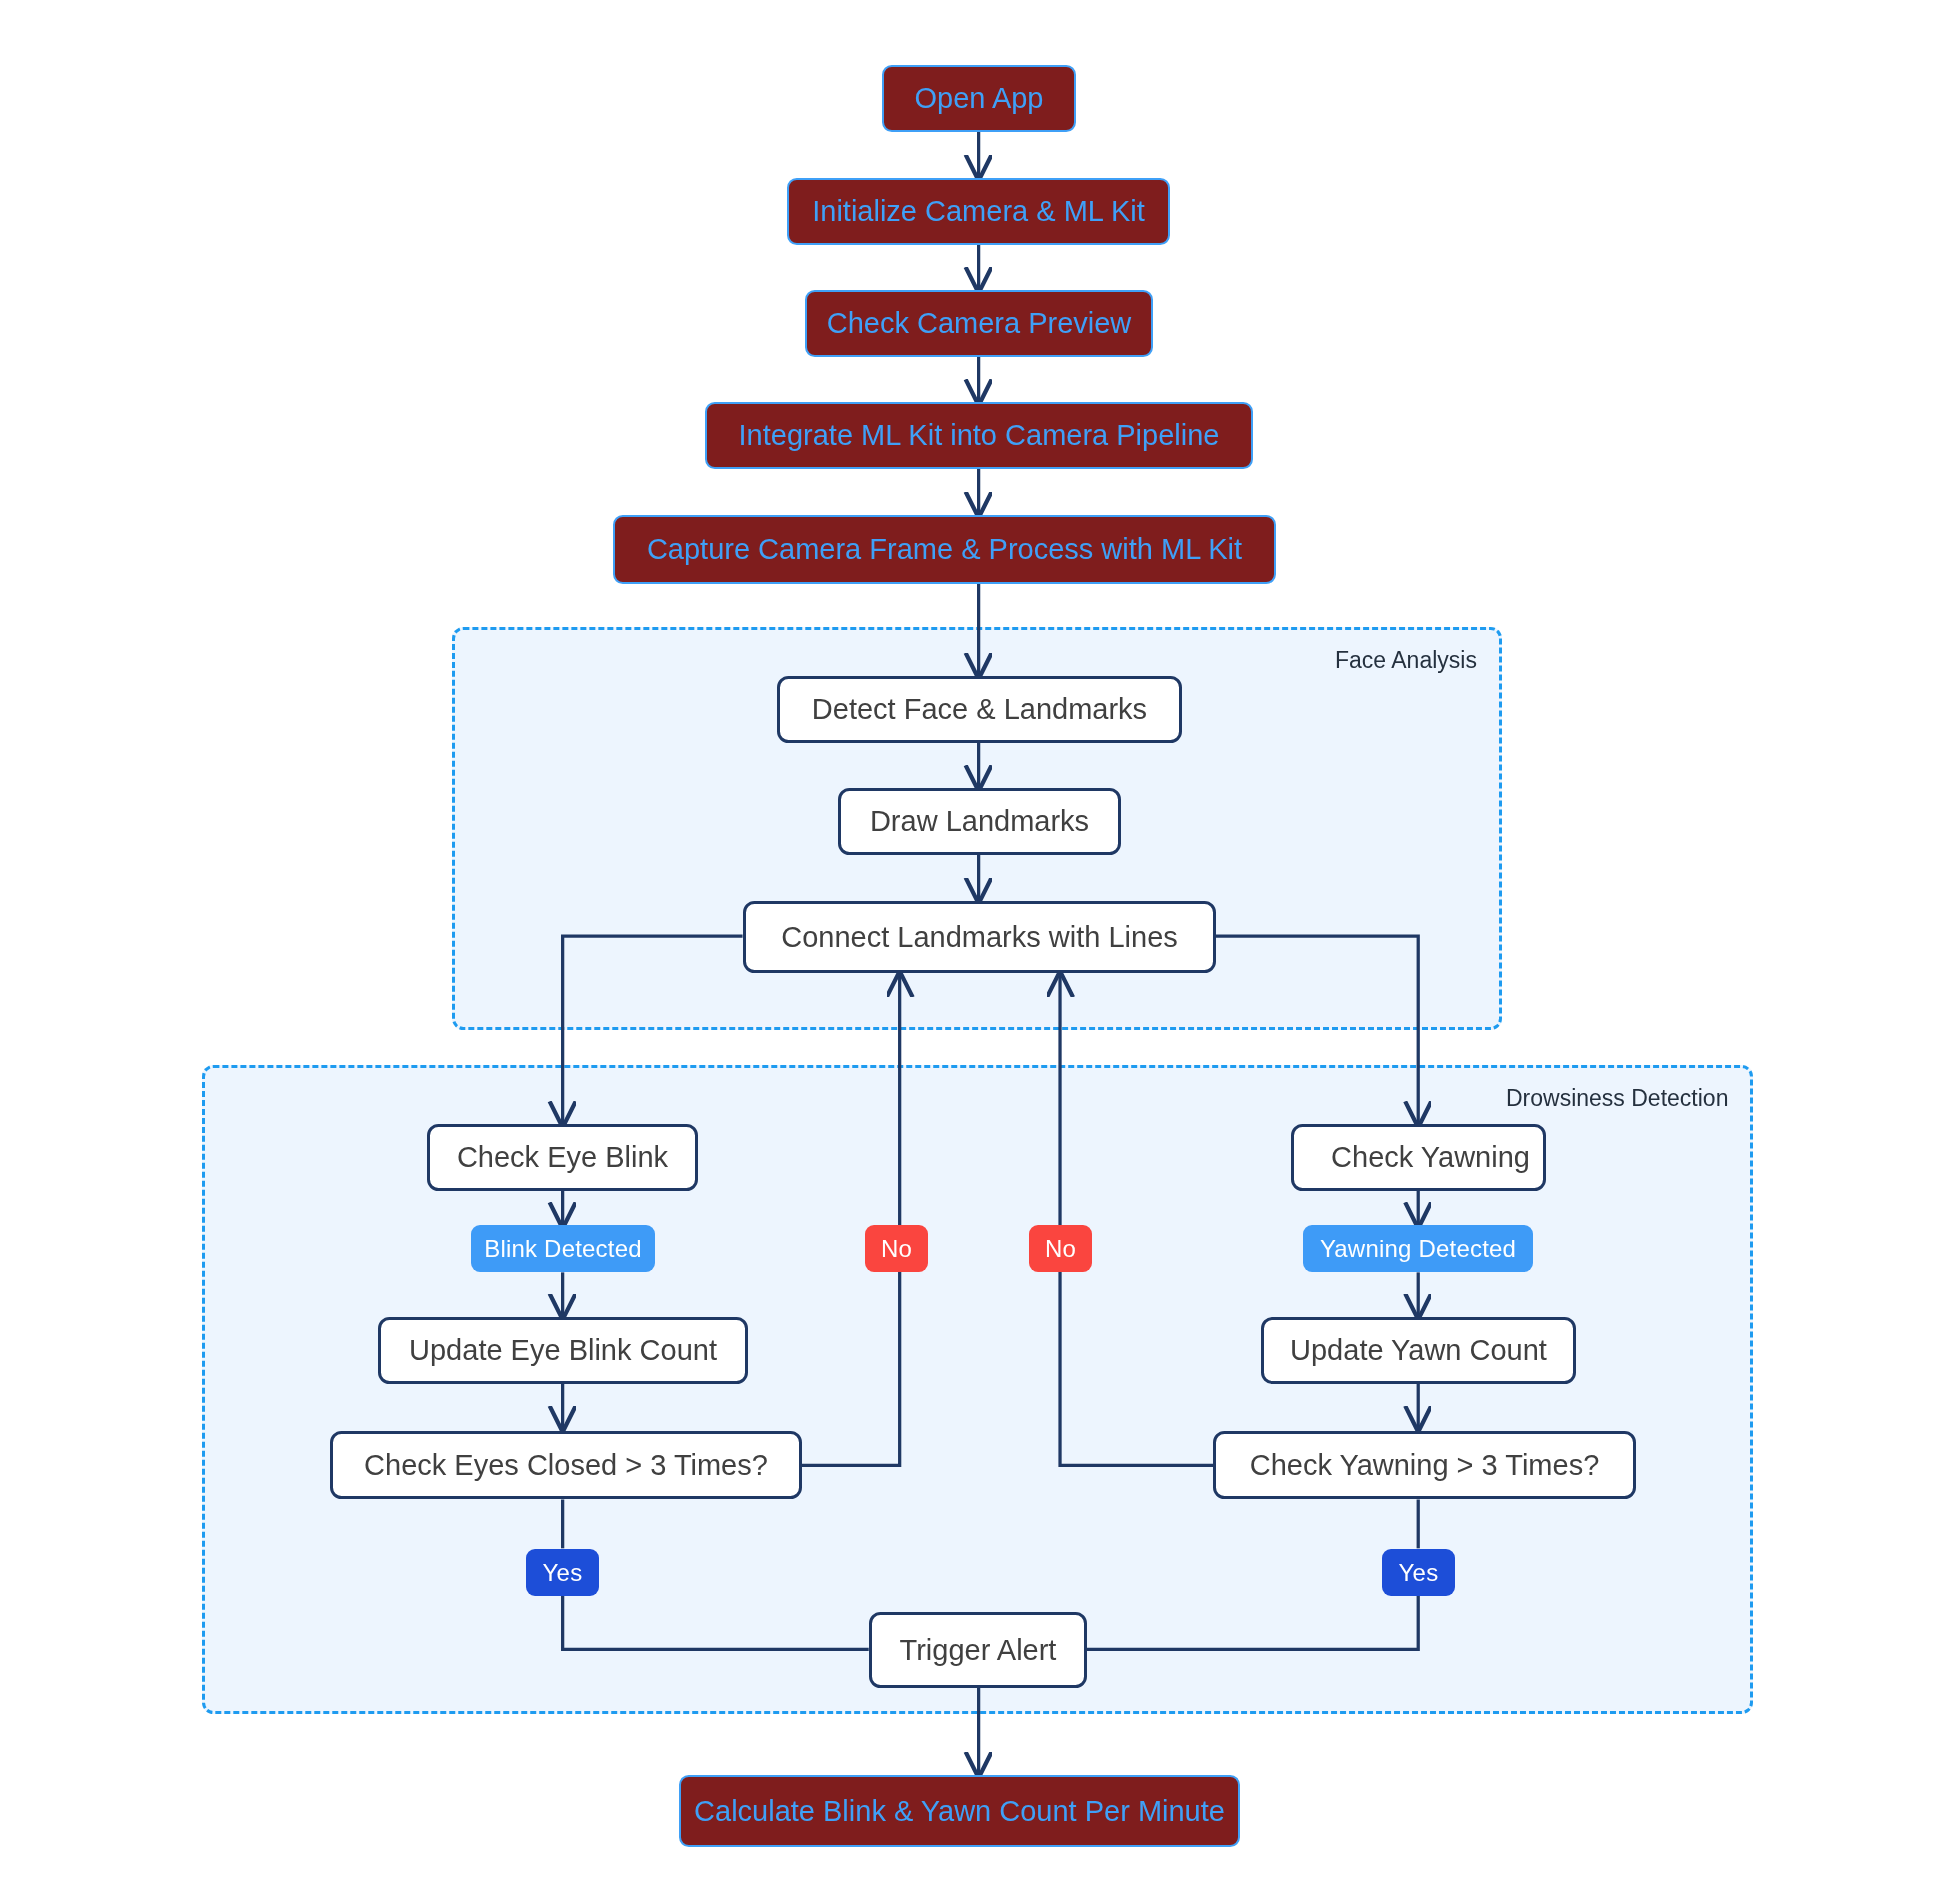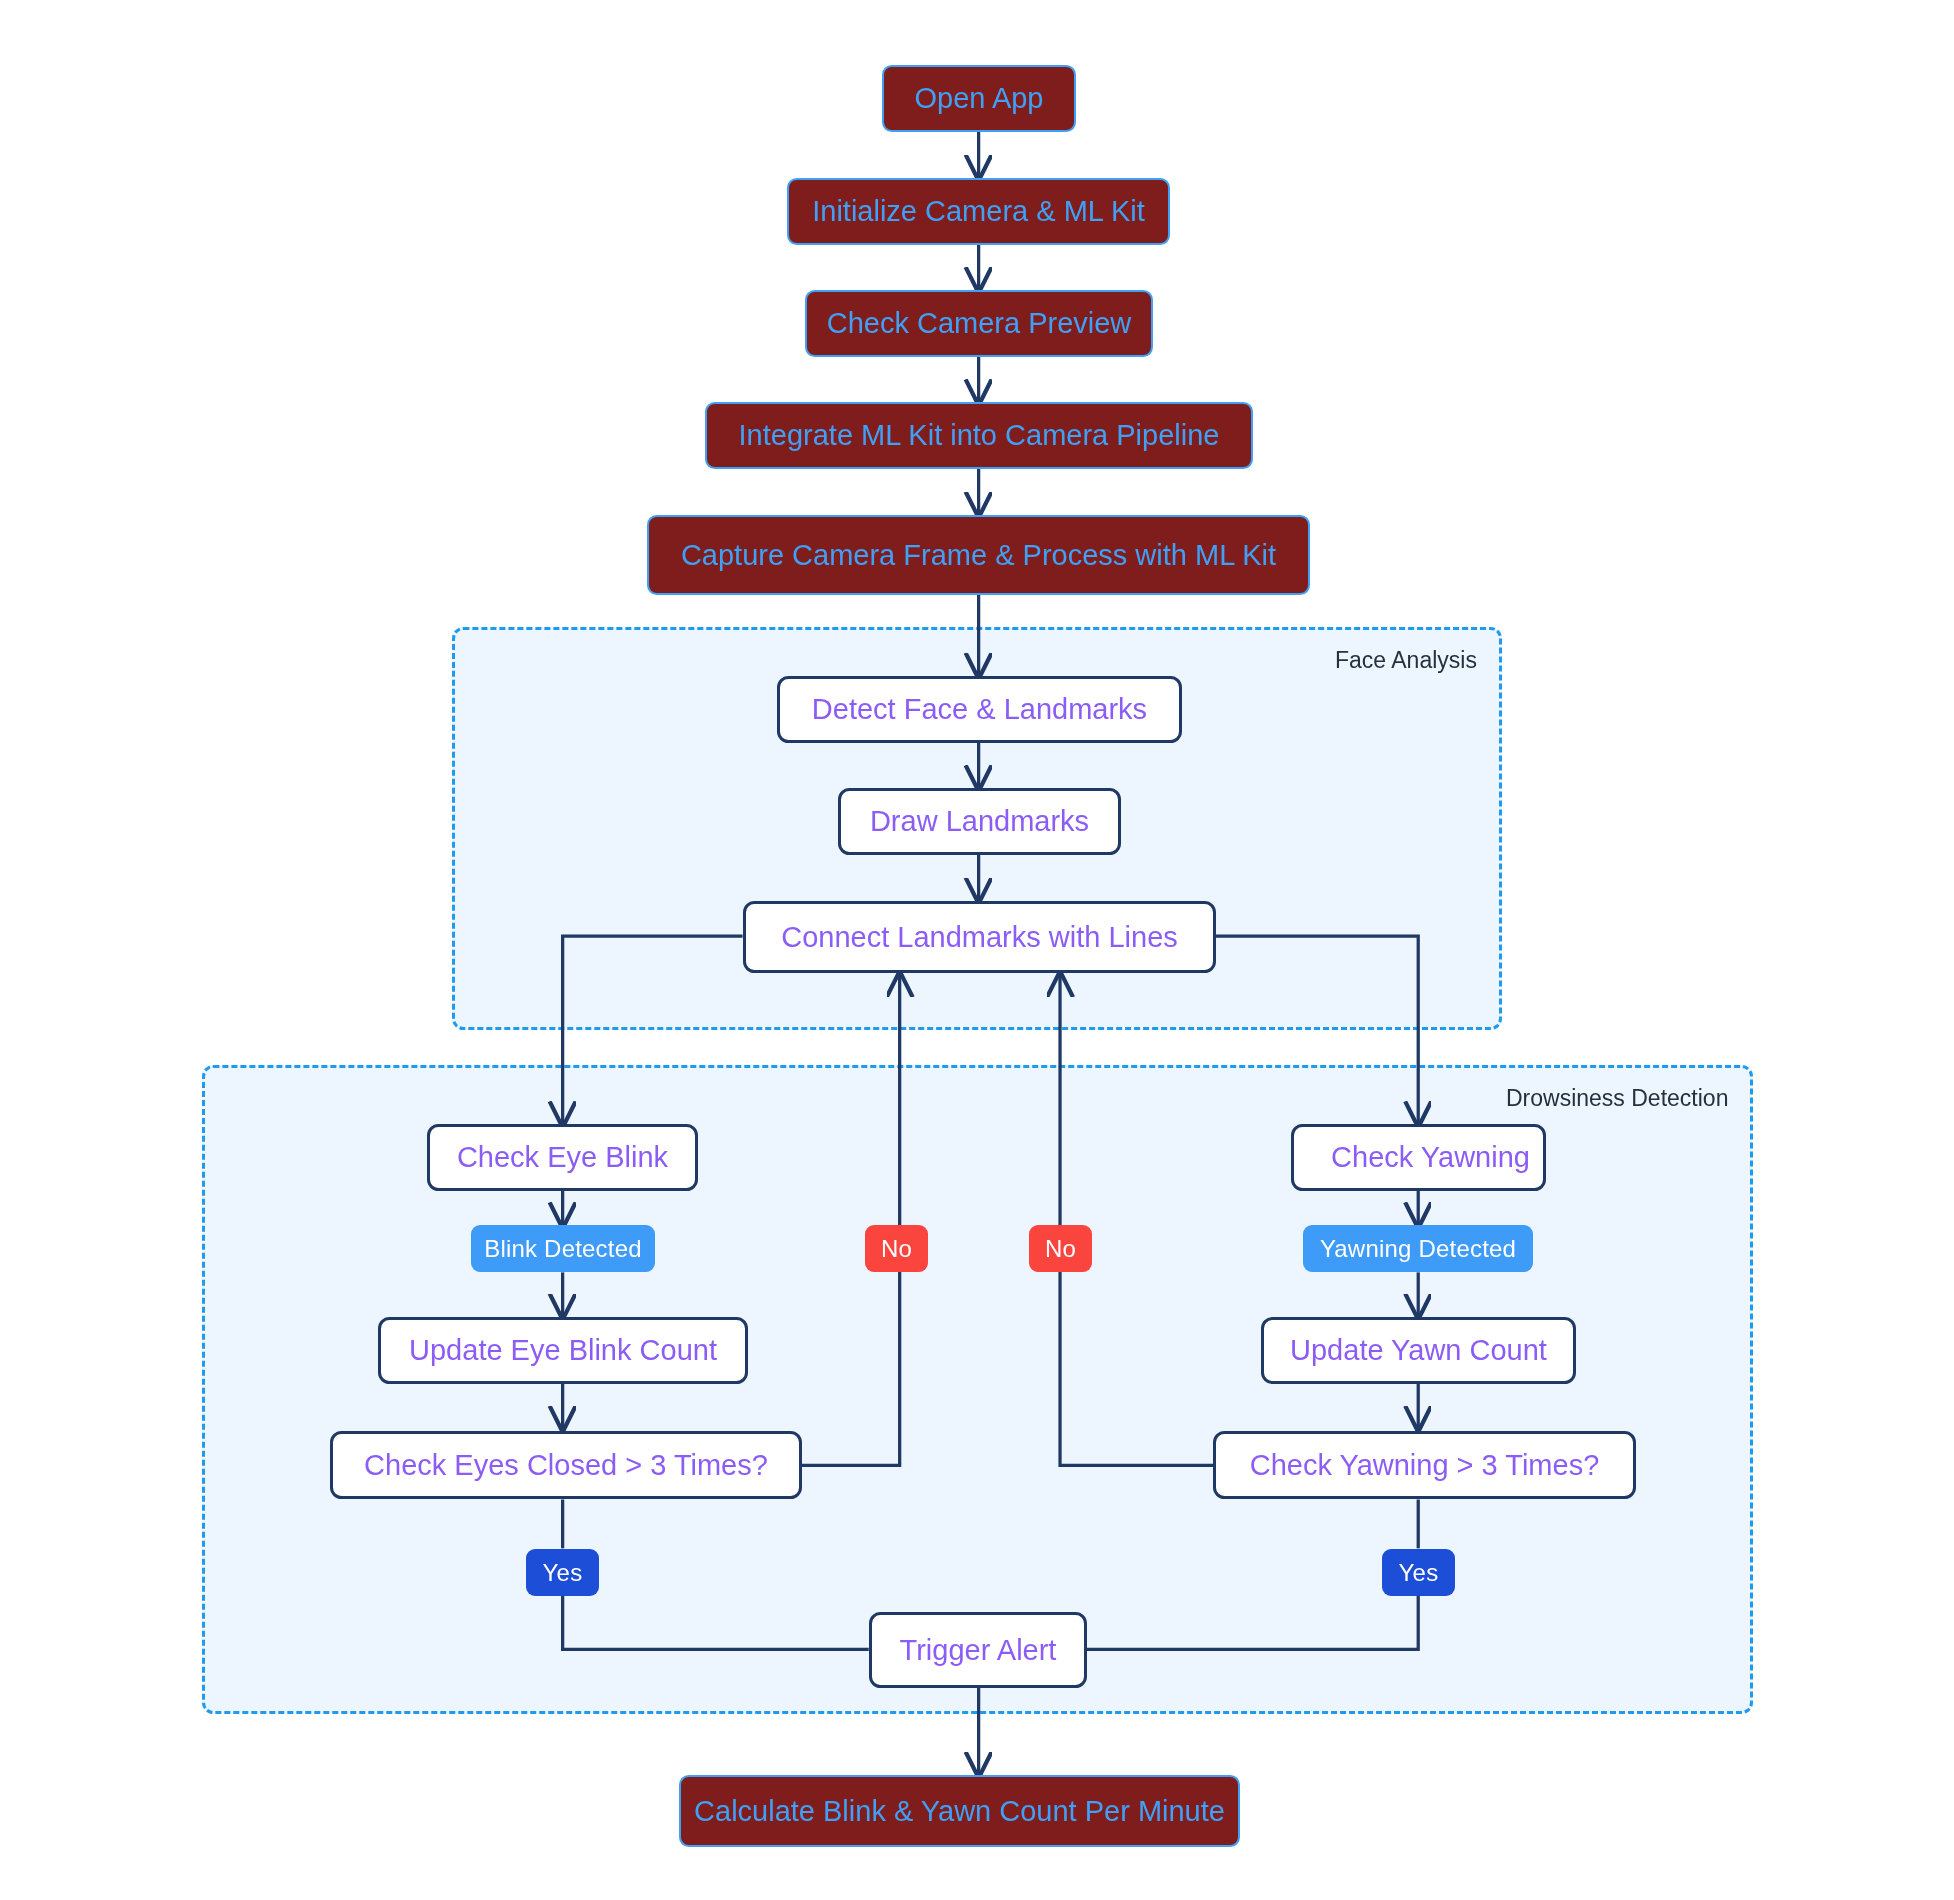--- a/index.html
+++ b/index.html
@@ -53,21 +53,21 @@
   }
   .node.blue {
     background: #7f1d1d;
     border: 2.4px solid #3FA0F7;
     color: #3FA0F7;
     font-size: 29px;
   }
   .node.dark {
     background: #FFFFFF;
     border: 3.3px solid #1F3864;
-    color: #8b5cf6;
+    color: #404040;
     font-size: 29px;
     border-radius: 11.4px;
     text-align: right;
   }
   
   .badge {
     position: absolute;
     box-sizing: border-box;
     display: flex;
     align-items: center;
@@ -149,21 +149,21 @@
   </svg>
 
   <div class="node blue" style="left:882px; top:65px; width:194px; height:67px;">Open App</div>
 
   <div class="node blue" style="left:787px; top:178px; width:383px; height:67px;">Initialize Camera &amp; ML Kit</div>
 
   <div class="node blue" style="left:805px; top:290px; width:348px; height:67px;">Check Camera Preview</div>
 
   <div class="node blue" style="left:705px; top:402px; width:548px; height:67px;">Integrate ML Kit into Camera Pipeline</div>
 
-  <div class="node blue" style="left:647px; top:515px; width:663px; height:80px;">Capture Camera Frame &amp; Process with ML Kit</div>
+  <div class="node blue" style="left:613px; top:515px; width:663px; height:69px;">Capture Camera Frame &amp; Process with ML Kit</div>
 
   <div class="node dark" style="left:777px; top:676px; width:405px; height:67px;">Detect Face &amp; Landmarks</div>
 
   <div class="node dark" style="left:838px; top:788px; width:283px; height:67px;">Draw Landmarks</div>
 
   <div class="node dark" style="left:743px; top:901px; width:473px; height:72px;">Connect Landmarks with Lines</div>
 
   <div class="node dark" style="left:427px; top:1124px; width:271px; height:67px;">Check Eye Blink</div>
 
   <div class="node dark" style="left:378px; top:1317px; width:370px; height:67px;">Update Eye Blink Count</div>

